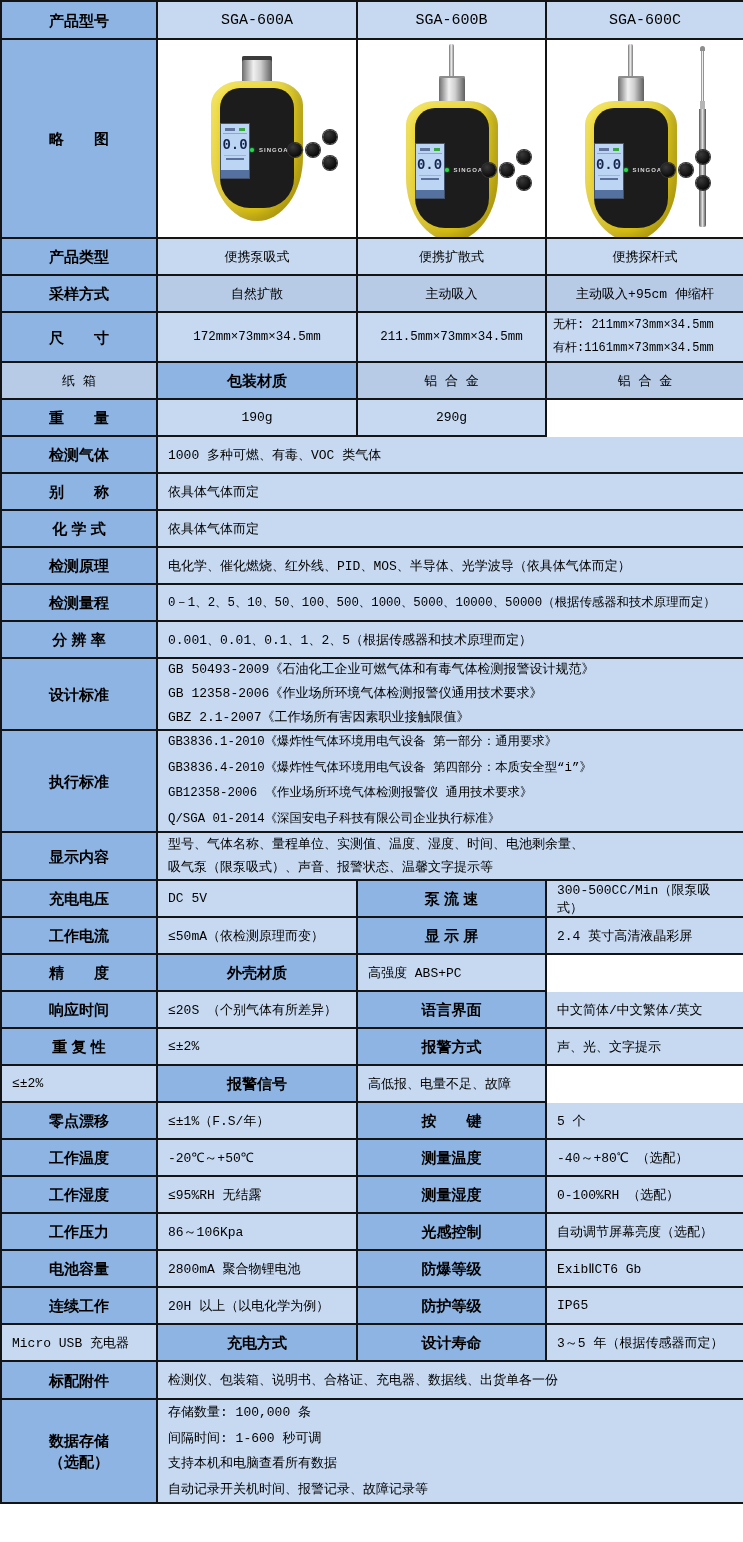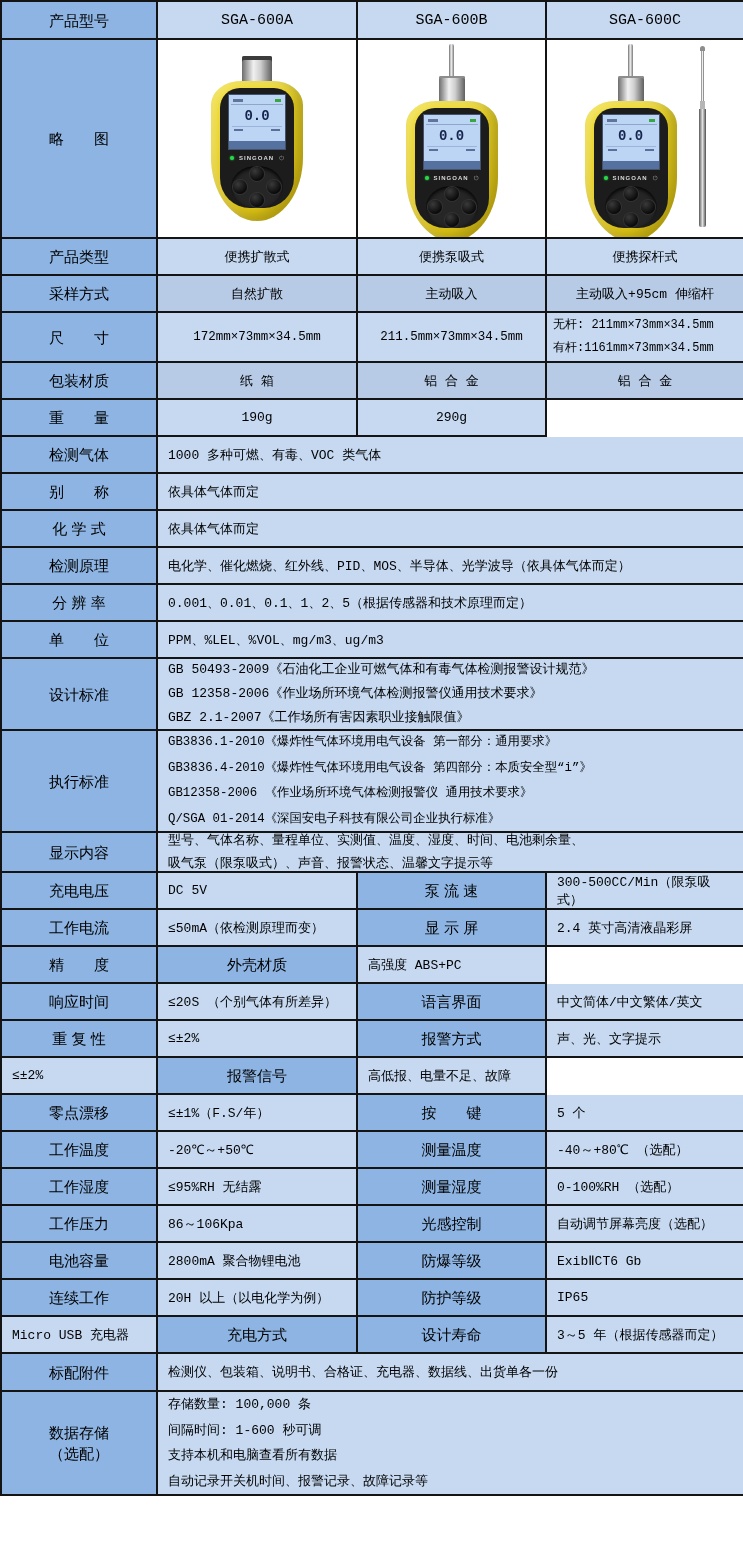--- a/index.html
+++ b/index.html
@@ -2,48 +2,48 @@
 <html><head>
 <meta charset="utf-8">
 <style>
   html,body{margin:0;padding:0;background:#fff;}
   body{font-family:"Liberation Sans","DejaVu Sans",sans-serif;color:#000;}
   .tbl{width:743px;border-top:2px solid #141414;border-left:2px solid #141414;box-sizing:border-box;}
   .row{display:grid;grid-template-columns:156px 200px 189px 198px;}
   .row.full{grid-template-columns:156px 587px;}
   .cell{box-sizing:border-box;border-right:2px solid #141414;border-bottom:2px solid #141414;
         display:flex;align-items:center;justify-content:center;overflow:hidden;}
-  .lbl{background:#8db4e2;font-weight:normal;font-size:15px;text-align:center;white-space:pre-line;line-height:1.4;}
+  .lbl{background:#8db4e2;font-weight:bold;font-size:15px;text-align:center;white-space:pre-line;line-height:1.4;}
   .val{background:#c6d9f1;font-family:"Liberation Mono","DejaVu Sans Mono",monospace;font-size:13px;}
   .alt .val{background:#b7cbe7;}
   .val.left{justify-content:flex-start;text-align:left;padding:0 10px;white-space:pre-line;}
   .val.model{font-size:15px;}
   .img{background:#ffffff;padding:0;}
   .rh38{height:38px}.rh200{height:199px}.rh37{height:37px}.rh50{height:50px}
-  .rh72{height:72px}.rh102{height:102px}.rh48{height:40px}.rh104{height:104px}
+  .rh72{height:72px}.rh102{height:102px}.rh48{height:48px}.rh104{height:104px}
   .ml24{line-height:24px}.ml25{line-height:25.5px}.ml23{line-height:23px}
   .fs12{font-size:12.4px}
   .dim .val{font-size:12.5px}
   .dim .val.left{font-size:12px;line-height:23px;padding:0 6px;}
 
   
   .devwrap{width:100%;height:100%;display:flex;align-items:flex-start;justify-content:center;}
   .c-wrap{gap:22px;}
   .device{display:flex;flex-direction:column;align-items:center;}
   .dev-a{padding-top:16px;}
   .dev-b,.dev-c{padding-top:4px;}
   .d-rod{width:5px;height:32px;background:linear-gradient(90deg,#6e6e6e,#f2f2f2 45%,#7a7a7a);border-radius:2px 2px 0 0;}
   .d-cap{width:30px;height:27px;background:linear-gradient(90deg,#6d6d6d,#f0f0f0 38%,#cfcfcf 62%,#5f5f5f);
          border-radius:2px;box-shadow:inset 0 4px 0 #3c3c3c;}
   .dev-b .d-cap,.dev-c .d-cap{width:26px;box-shadow:inset 0 2px 0 #8d8d8d;}
   .d-body{width:92px;height:140px;margin-top:-2px;background:linear-gradient(160deg,#f0dc2e,#dfc515 70%);
           border-radius:30px 30px 46px 46px / 24px 24px 64px 64px;position:relative;
           box-shadow:inset -8px -6px 12px rgba(0,0,0,.22),inset 6px 4px 8px rgba(255,255,255,.3);}
   .d-face{position:absolute;top:7px;left:9px;right:9px;bottom:13px;background:#1c1c1c;
-          border-radius:20px 20px 30px 30px;display:flex;flex-direction:column;align-items:center;}
+          border-radius:20px 20px 30px 30px;display:flex;flex-direction:row;align-items:center;}
   .d-screen{margin-top:6px;width:58px;height:56px;background:#bdd5f5;border:1px solid #44526b;
             display:flex;flex-direction:column;box-sizing:border-box;}
   .scr-top{height:8px;margin:1px 2px 0;border-bottom:1px solid #8fa6c9;display:flex;align-items:center;
            justify-content:space-between;padding:0 2px;}
   .smk{width:10px;height:3px;background:#61759c;}
   .sdot{width:6px;height:3px;background:#38a83e;}
   .scr-val{flex:1;display:flex;align-items:center;justify-content:center;
            font:700 14px "Liberation Mono","DejaVu Sans Mono",monospace;color:#16254d;}
   .scr-info{height:12px;margin:0 3px;border-top:1px solid #9db4da;display:flex;justify-content:space-between;padding:2px 2px 0;}
   .tb{width:9px;height:2px;background:#5a6f99;}
@@ -187,40 +187,40 @@
           <div class="t-thin"></div>
           <div class="t-mid"></div>
           <div class="t-thick"></div>
         </div>
       </div>
     </div>
   </div>
 
   <div class="row rh37">
     <div class="cell lbl">产品类型</div>
+    <div class="cell val">便携泵吸式</div>
     <div class="cell val">便携扩散式</div>
-    <div class="cell val">便携泵吸式</div>
     <div class="cell val">便携探杆式</div>
   </div>
   <div class="row rh37 alt">
     <div class="cell lbl">采样方式</div>
     <div class="cell val">自然扩散</div>
     <div class="cell val">主动吸入</div>
     <div class="cell val">主动吸入+95cm 伸缩杆</div>
   </div>
   <div class="row rh50 dim">
     <div class="cell lbl">尺　　寸</div>
     <div class="cell val">172mm×73mm×34.5mm</div>
     <div class="cell val">211.5mm×73mm×34.5mm</div>
     <div class="cell val left">无杆: 211mm×73mm×34.5mm
 有杆:1161mm×73mm×34.5mm</div>
   </div>
   <div class="row rh37 alt">
+    <div class="cell val">纸 箱</div>
     <div class="cell lbl">包装材质</div>
-    <div class="cell val">纸 箱</div>
     <div class="cell val">铝 合 金</div>
     <div class="cell val">铝 合 金</div>
   </div>
   <div class="row rh37">
     <div class="cell lbl">重　　量</div>
     <div class="cell val">190g</div>
     <div class="cell val">290g</div>
   </div>
 
   <div class="row full rh37">
@@ -233,26 +233,26 @@
   </div>
   <div class="row full rh37">
     <div class="cell lbl">化 学 式</div>
     <div class="cell val left">依具体气体而定</div>
   </div>
   <div class="row full rh37">
     <div class="cell lbl">检测原理</div>
     <div class="cell val left">电化学、催化燃烧、红外线、PID、MOS、半导体、光学波导（依具体气体而定）</div>
   </div>
   <div class="row full rh37">
+    <div class="cell lbl">检测量程</div>
+    <div class="cell val left fs12">0－1、2、5、10、50、100、500、1000、5000、10000、50000（根据传感器和技术原理而定）</div>
+  </div>
+  <div class="row full rh37">
     <div class="cell lbl">分 辨 率</div>
     <div class="cell val left">0.001、0.01、0.1、1、2、5（根据传感器和技术原理而定）</div>
-  </div>
-  <div class="row full rh37">
-    <div class="cell lbl">单　　位</div>
-    <div class="cell val left">PPM、%LEL、%VOL、mg/m3、ug/m3</div>
   </div>
   <div class="row full rh72">
     <div class="cell lbl">设计标准</div>
     <div class="cell val left ml24">GB 50493-2009《石油化工企业可燃气体和有毒气体检测报警设计规范》
 GB 12358-2006《作业场所环境气体检测报警仪通用技术要求》
 GBZ 2.1-2007《工作场所有害因素职业接触限值》</div>
   </div>
   <div class="row full rh102">
     <div class="cell lbl">执行标准</div>
     <div class="cell val left ml25 fs12">GB3836.1-2010《爆炸性气体环境用电气设备  第一部分：通用要求》

